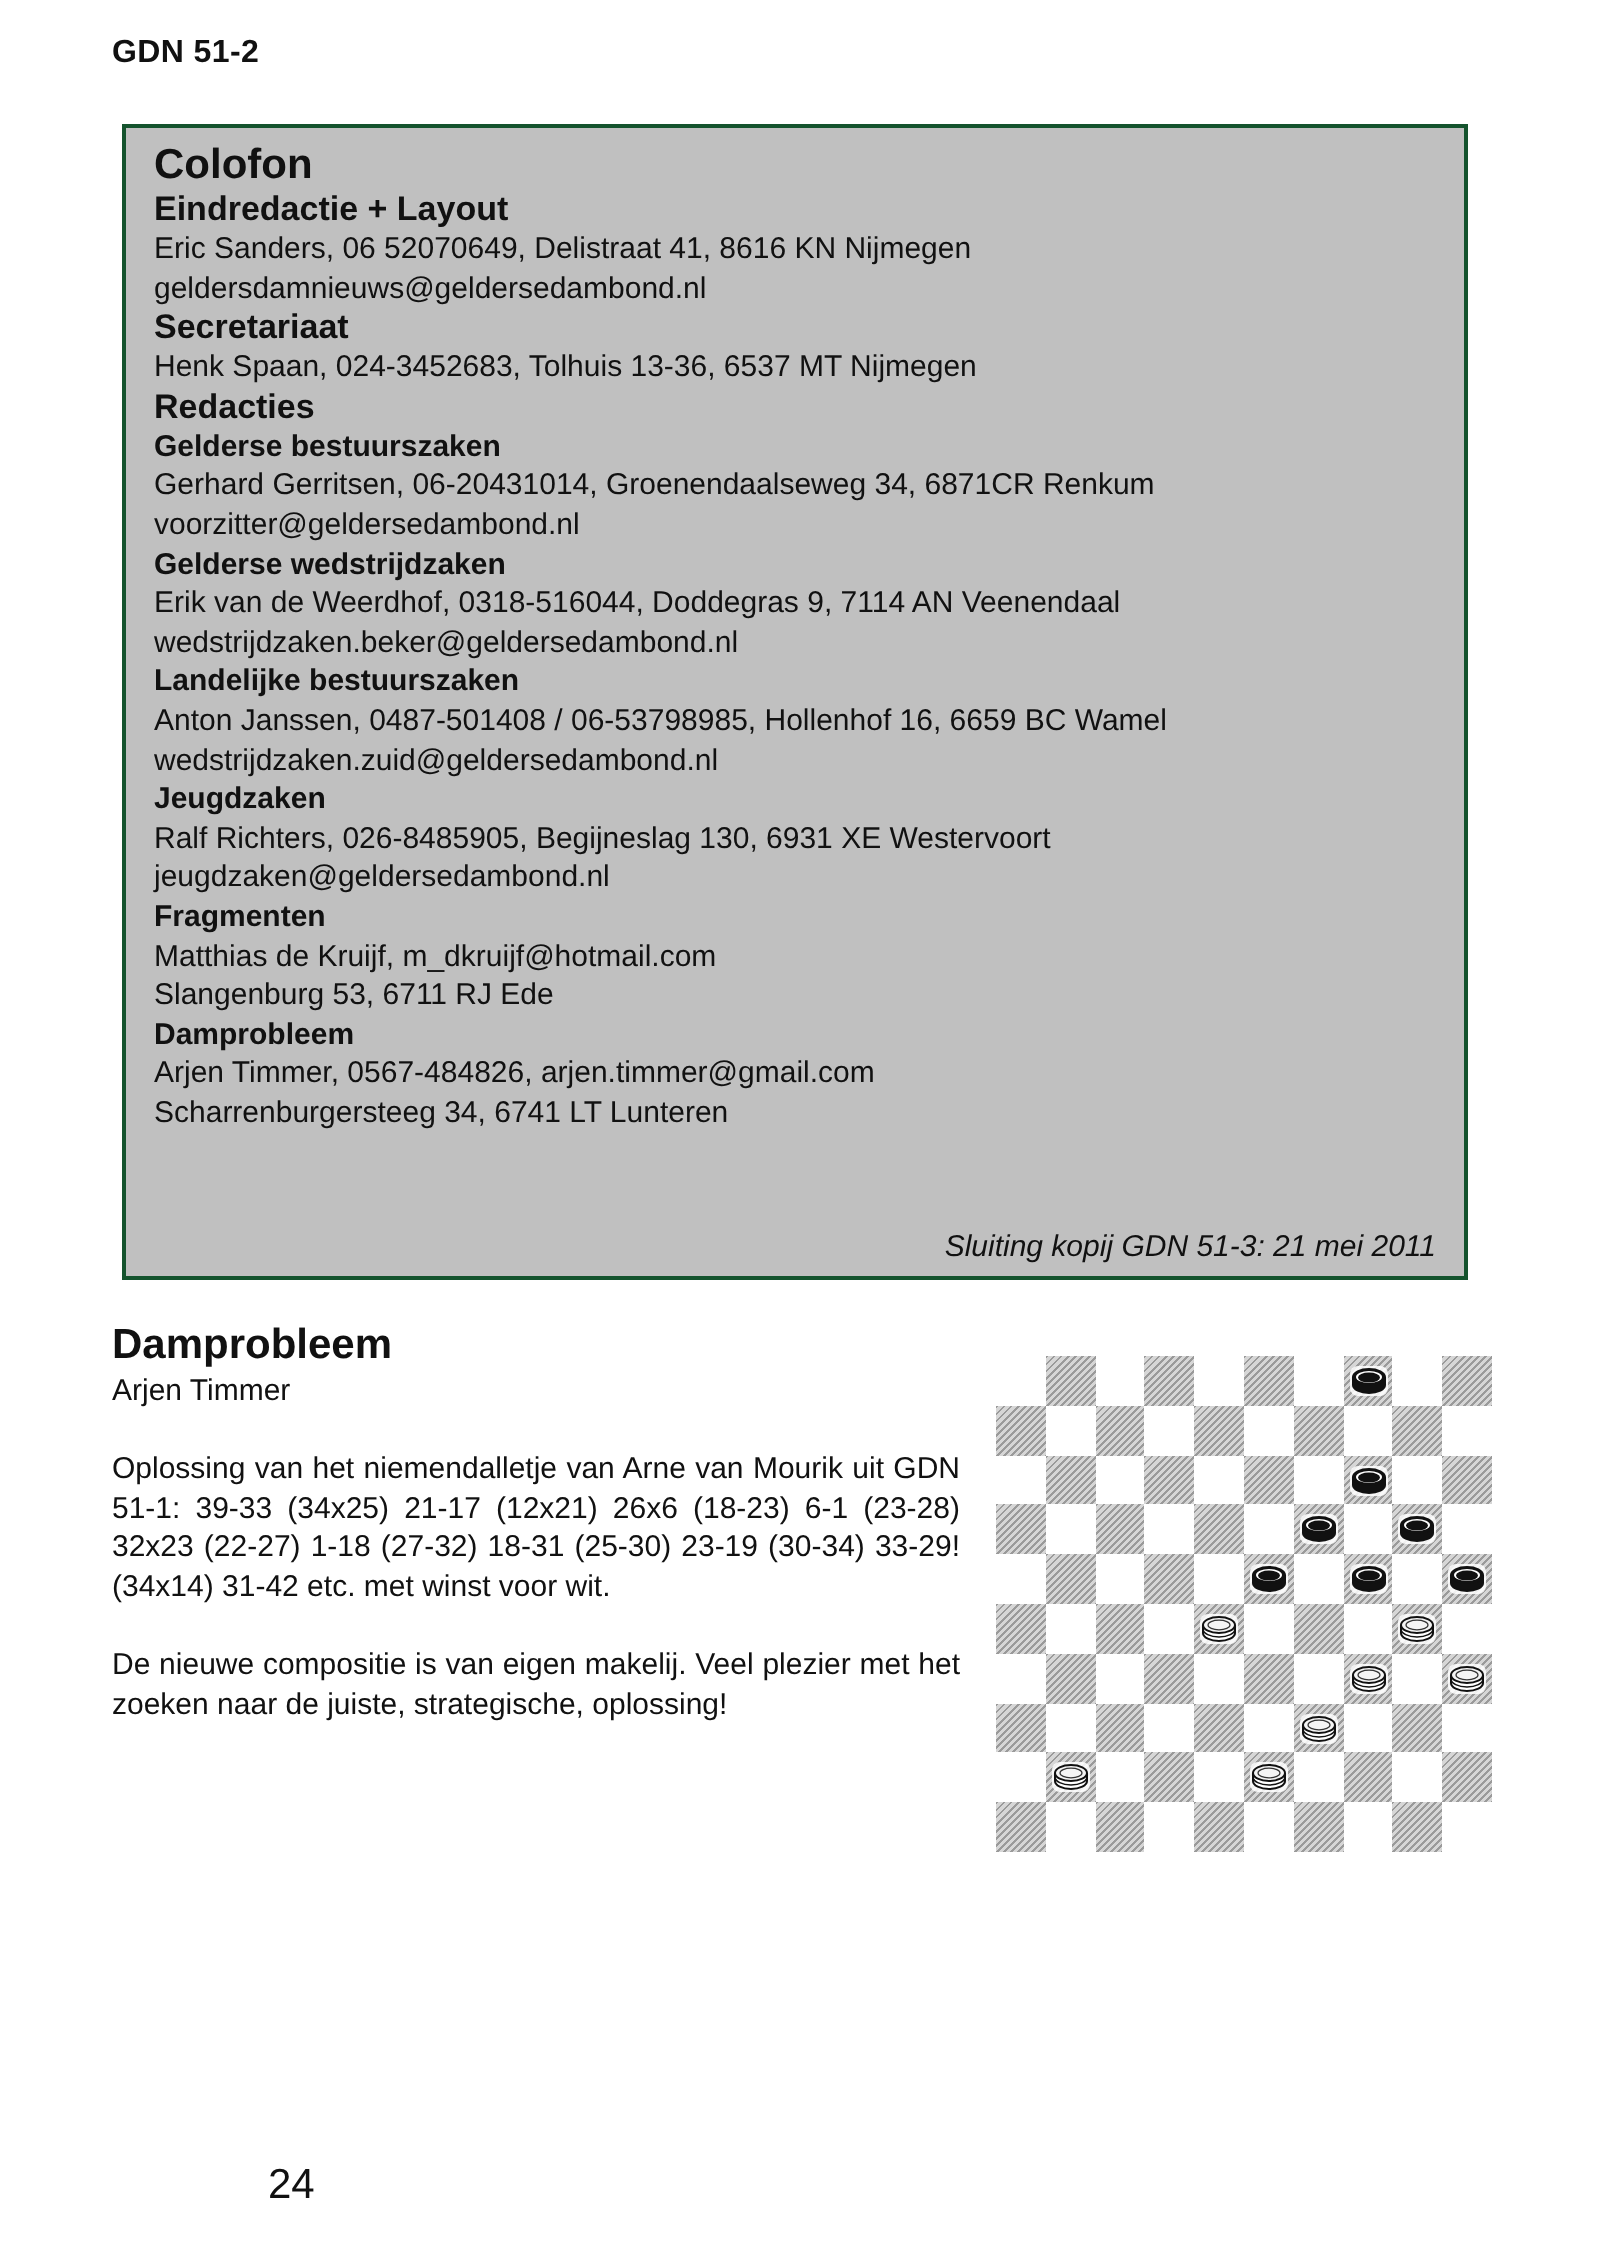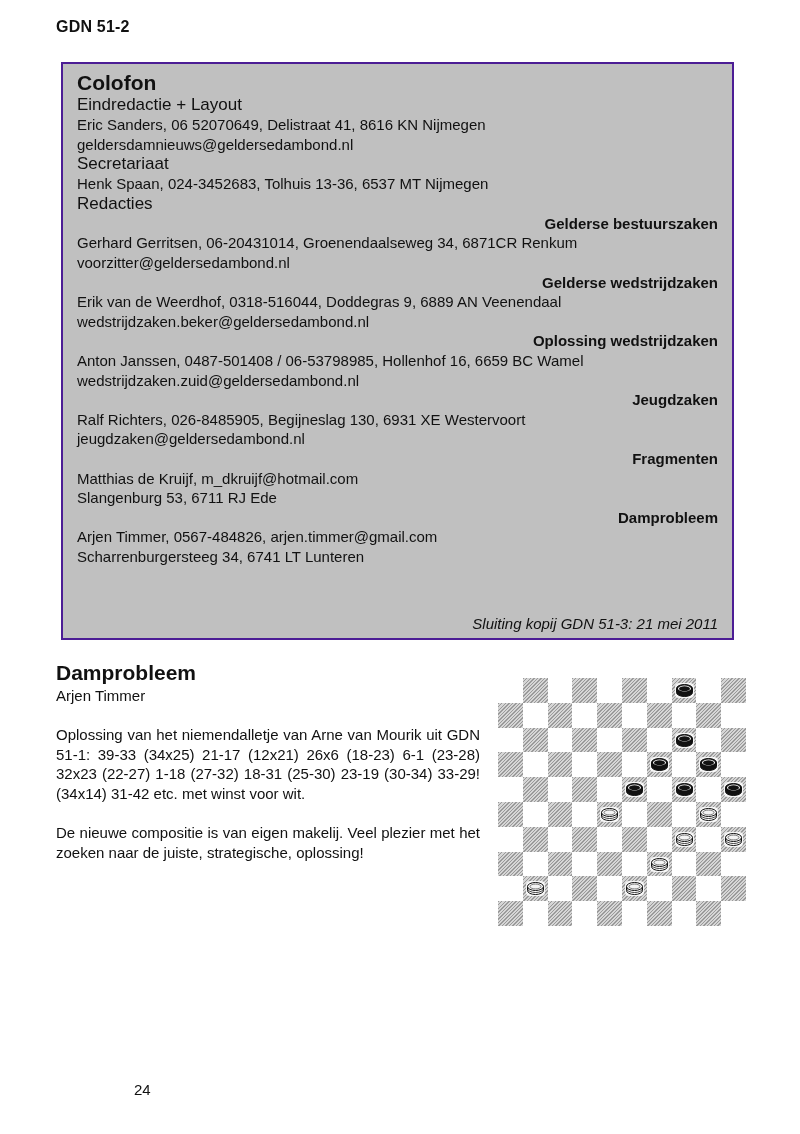--- a/index.html
+++ b/index.html
@@ -7,27 +7,27 @@
       width: 800px; height: 1134px; position: relative; overflow: hidden;
       font-family: "Liberation Sans", sans-serif; color: #111;
     }
     .header-id {
       position: absolute; left: 56px; top: 18px;
       font-weight: bold; font-size: 16px; letter-spacing: 0.2px;
     }
     .colofon {
       position: absolute; left: 61px; top: 62px;
       width: 673px; height: 578px;
-      background: #c0c0c0; border: 2px solid #4c1d95;
+      background: #c0c0c0; border: 2px solid #14532d;
       box-sizing: border-box;
       padding: 6px 14px 0 14px;
     }
     .colofon .title { font-weight: bold; font-size: 21px; line-height: 25px; }
-    .colofon .h1 { font-weight: normal; font-size: 17px; line-height: 20px; }
-    .colofon .h2 { font-weight: bold; font-size: 15px; line-height: 19.6px; text-align: right; }
+    .colofon .h1 { font-weight: bold; font-size: 17px; line-height: 20px; }
+    .colofon .h2 { font-weight: bold; font-size: 15px; line-height: 19.6px; }
     .colofon .line { font-size: 15px; line-height: 19.6px; }
     .colofon .deadline {
       position: absolute; right: 14px; bottom: 6px;
       font-weight: normal; font-style: italic; font-size: 15px;
     }
     .article {
       position: absolute; left: 56px; top: 660px; width: 424px;
     }
     .article .a-title { font-weight: bold; font-size: 21px; line-height: 26px; }
     .article .a-author { font-size: 15px; line-height: 19.6px; }
@@ -42,44 +42,44 @@
     .sq { position: relative; }
     .sq.dark {
       background-color: #bdbdbd;
       background-image: repeating-linear-gradient(135deg, #9a9a9a 0px, #9a9a9a 1px, #d6d6d6 1px, #d6d6d6 2.5px);
     }
     .sq.light { background: #ffffff; }
     .piece {
       position: absolute; left: 3px; top: 5px; width: 19px; height: 15px;
     }
     .page-number {
-      position: absolute; left: 134px; top: 1081px; font-size: 15px;
+      position: absolute; left: 134px; top: 1081px; font-size: 21px;
     }
   </style>
 </head>
 <body>
 
 <div class="header-id">GDN 51-2</div>
 
 <div class="colofon">
   <div class="title">Colofon</div>
   <div id="colofon-sections">
       <div class="h1">Eindredactie + Layout</div>
       <div class="line">Eric Sanders, 06 52070649, Delistraat 41, 8616 KN Nijmegen</div>
       <div class="line">geldersdamnieuws@geldersedambond.nl</div>
       <div class="h1">Secretariaat</div>
       <div class="line">Henk Spaan, 024-3452683, Tolhuis 13-36, 6537 MT Nijmegen</div>
       <div class="h1">Redacties</div>
       <div class="h2">Gelderse bestuurszaken</div>
       <div class="line">Gerhard Gerritsen, 06-20431014, Groenendaalseweg 34, 6871CR Renkum</div>
       <div class="line">voorzitter@geldersedambond.nl</div>
       <div class="h2">Gelderse wedstrijdzaken</div>
-      <div class="line">Erik van de Weerdhof, 0318-516044, Doddegras 9, 6889 AN Veenendaal</div>
+      <div class="line">Erik van de Weerdhof, 0318-516044, Doddegras 9, 7114 AN Veenendaal</div>
       <div class="line">wedstrijdzaken.beker@geldersedambond.nl</div>
-      <div class="h2">Oplossing wedstrijdzaken</div>
+      <div class="h2">Landelijke bestuurszaken</div>
       <div class="line">Anton Janssen, 0487-501408 / 06-53798985, Hollenhof 16, 6659 BC Wamel</div>
       <div class="line">wedstrijdzaken.zuid@geldersedambond.nl</div>
       <div class="h2">Jeugdzaken</div>
       <div class="line">Ralf Richters, 026-8485905, Begijneslag 130, 6931 XE Westervoort</div>
       <div class="line">jeugdzaken@geldersedambond.nl</div>
       <div class="h2">Fragmenten</div>
       <div class="line">Matthias de Kruijf, m_dkruijf@hotmail.com</div>
       <div class="line">Slangenburg 53, 6711 RJ Ede</div>
       <div class="h2">Damprobleem</div>
       <div class="line">Arjen Timmer, 0567-484826, arjen.timmer@gmail.com</div>

